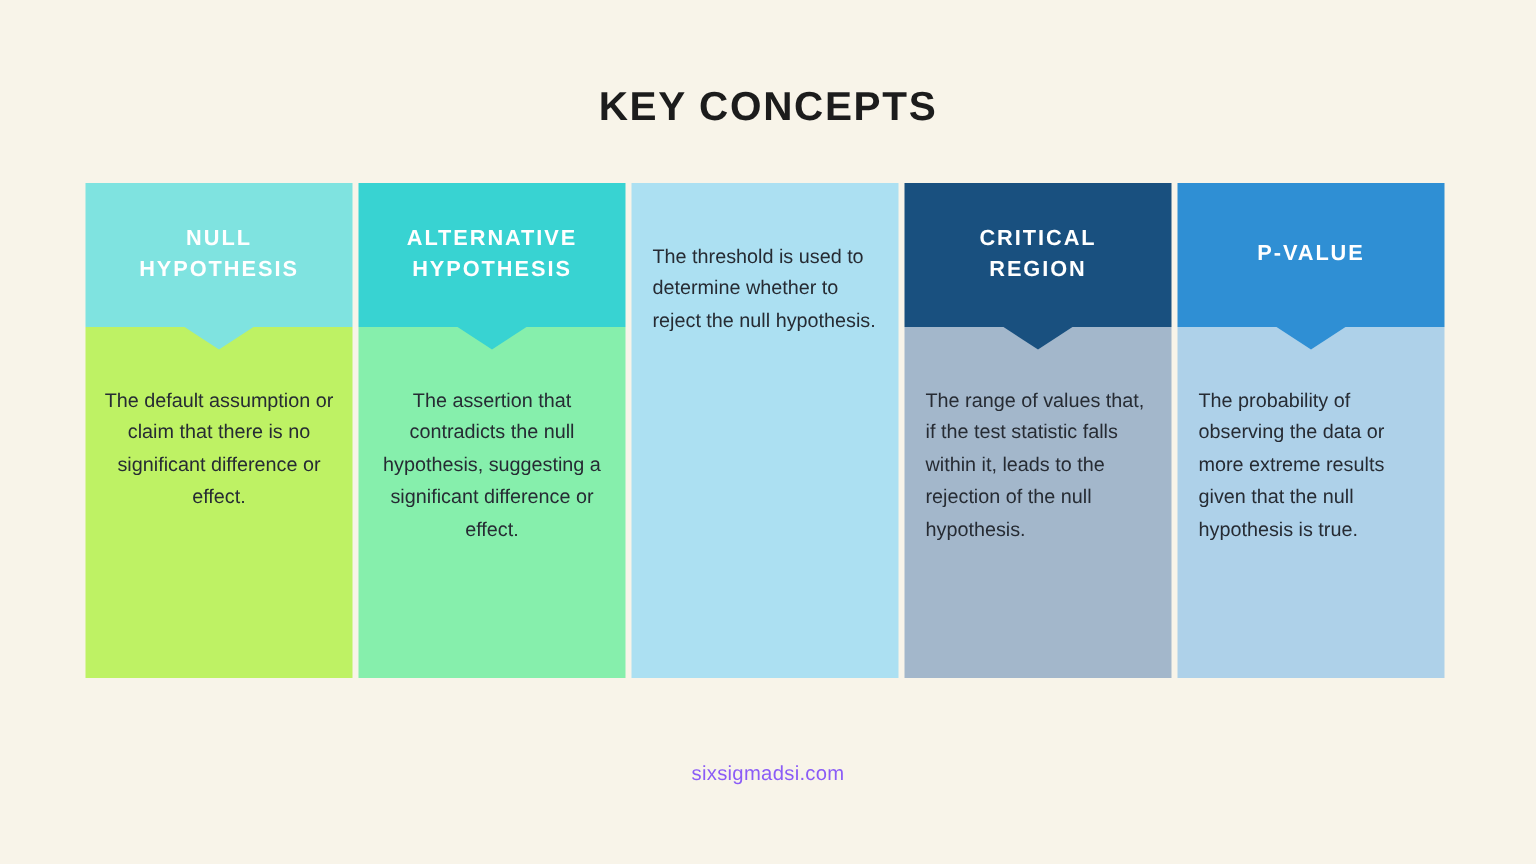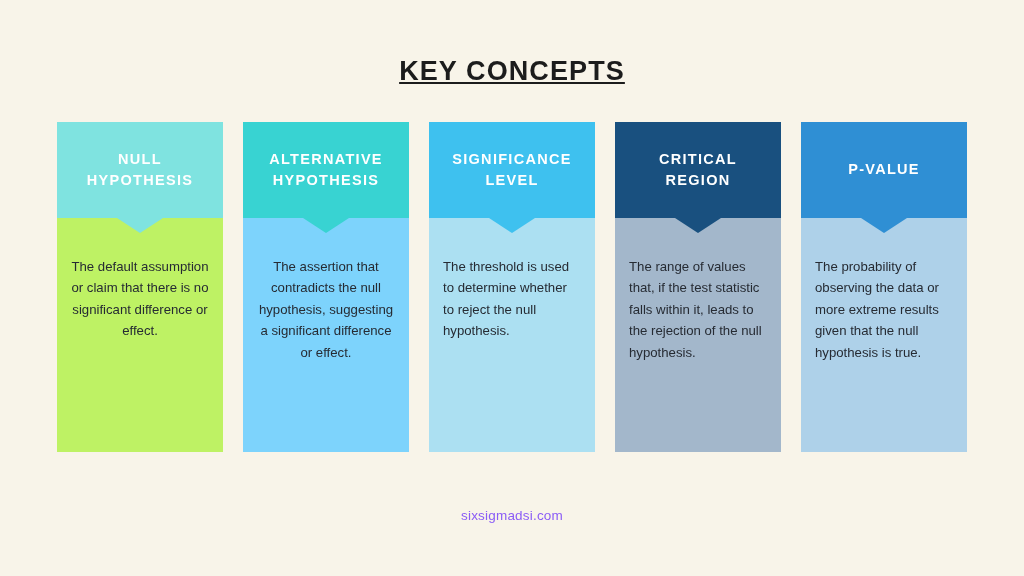--- a/index.html
+++ b/index.html
@@ -29,21 +29,21 @@
   }
 
   #columns {
     position: absolute;
     top: 122px;
     left: 57px;
     width: 910px;
     height: 330px;
     display: flex;
     flex-direction: row;
-    gap: 20px;
+    gap: 4px;
   }
 
   .concept-column {
     position: relative;
     width: 178px;
     height: 330px;
     display: flex;
     flex-direction: column;
   }
 
@@ -106,49 +106,44 @@
     text-align: center;
     font-size: 13.5px;
     color: #8b5cf6;
     letter-spacing: 0.2px;
     font-family: "Liberation Sans", sans-serif;
   }
 </style>
 </head>
 <body style="background: rgb(248, 244, 233);">
 
-<div id="page-title" style="color: rgb(28, 28, 28); text-decoration: underline;">KEY CONCEPTS</div>
+<div id="page-title" style="color: rgb(28, 28, 28);">KEY CONCEPTS</div>
 
 <div id="columns">
     <div class="concept-column align-center">
       <div class="concept-header" style="background: rgb(127, 227, 224);">
         <div class="concept-header-label" style="white-space: pre-line;">NULL
 HYPOTHESIS</div>
         <div class="header-notch" style="border-top-color: rgb(127, 227, 224);"></div>
       </div>
       <div class="concept-body" style="background: #bef264;">
         <div class="concept-body-text">The default assumption or claim that there is no significant difference or effect.</div>
       </div>
     </div>
     <div class="concept-column align-center">
       <div class="concept-header" style="background: rgb(56, 211, 210);">
         <div class="concept-header-label" style="white-space: pre-line;">ALTERNATIVE
 HYPOTHESIS</div>
         <div class="header-notch" style="border-top-color: rgb(56, 211, 210);"></div>
       </div>
-      <div class="concept-body" style="background: #7dd3fc;">
+      <div class="concept-body" style="background: #86efac;">
         <div class="concept-body-text">The assertion that contradicts the null hypothesis, suggesting a significant difference or effect.</div>
       </div>
     </div>
     <div class="concept-column align-left">
-      <div class="concept-header" style="background: rgb(62, 193, 239);">
-        <div class="concept-header-label" style="white-space: pre-line;">SIGNIFICANCE
-LEVEL</div>
-        <div class="header-notch" style="border-top-color: rgb(62, 193, 239);"></div>
-      </div>
       <div class="concept-body" style="background: rgb(172, 224, 242);">
         <div class="concept-body-text">The threshold is used to determine whether to reject the null hypothesis.</div>
       </div>
     </div>
     <div class="concept-column align-left">
       <div class="concept-header" style="background: rgb(25, 80, 127);">
         <div class="concept-header-label" style="white-space: pre-line;">CRITICAL
 REGION</div>
         <div class="header-notch" style="border-top-color: rgb(25, 80, 127);"></div>
       </div>

